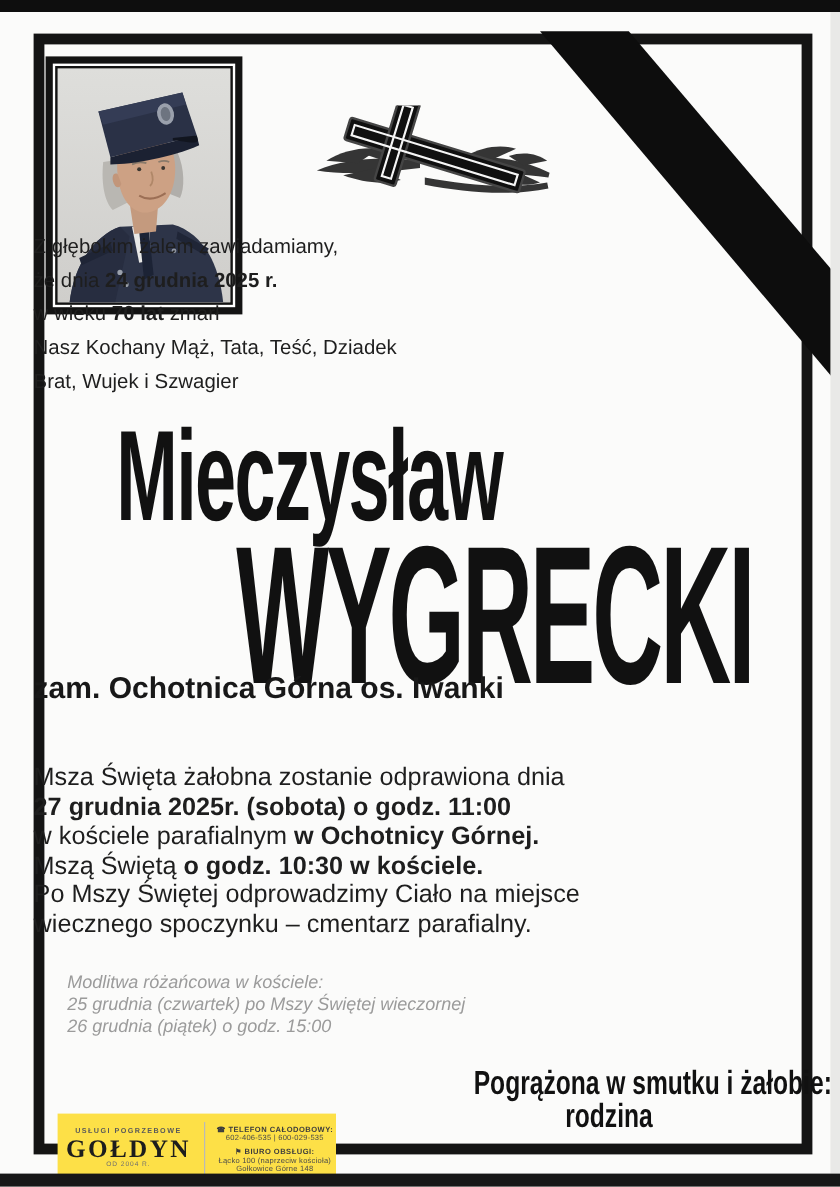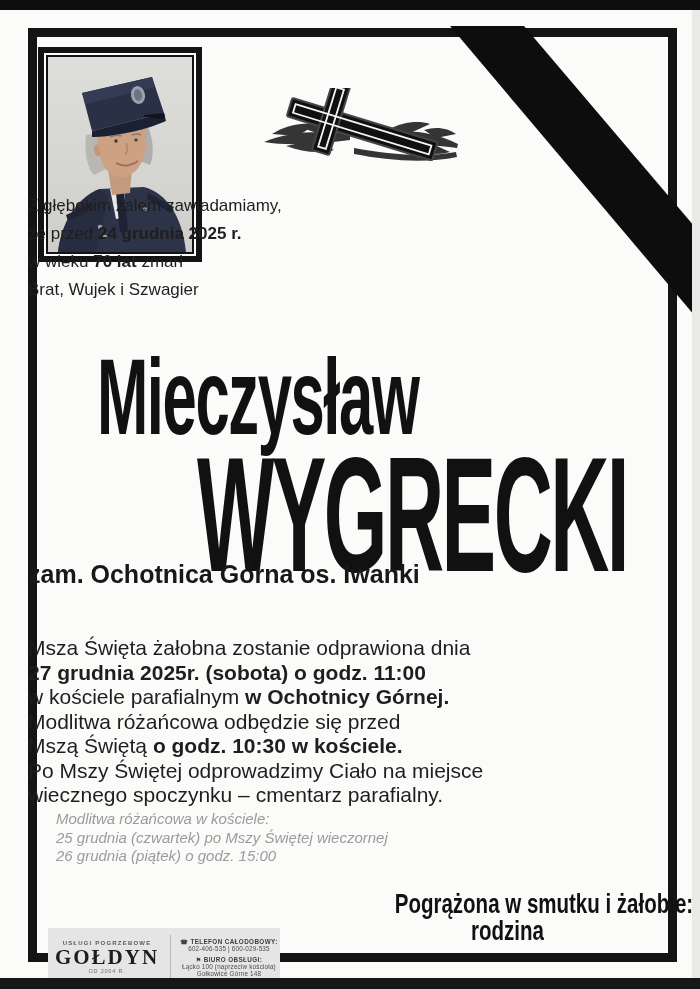--- a/index.html
+++ b/index.html
@@ -59,21 +59,21 @@
   .mourning{
     position:absolute;left:362px;top:890px;width:290px;text-align:center;z-index:10;
   }
   .mourning .stretch{
     display:inline-block;font-weight:bold;font-size:25px;letter-spacing:0px;
     transform:scale(0.82,1.12);transform-origin:50% 50%;color:#111;line-height:27px;white-space:nowrap;
   }
 
   .footer{
     position:absolute;left:48px;top:928px;width:232px;height:58px;
-    background:#e5e5e5;z-index:12;display:flex;align-items:center;
+    background:#fde047;z-index:12;display:flex;align-items:center;
   }
   .logo-block{width:118px;text-align:center;color:#2a2a2a;}
   .logo-top{font-size:6px;letter-spacing:1.2px;color:#5a5a5a;font-weight:bold;}
   .logo-name{font-family:"Liberation Serif", serif;font-weight:bold;font-size:21px;letter-spacing:2px;color:#1d1d1d;line-height:22px;}
   .logo-bottom{font-size:5.5px;letter-spacing:0.8px;color:#6f6f6f;}
   .footer-divider{width:1px;height:44px;background:#b9b9b9;margin:0 7px 0 4px;}
   .contact-block{flex:1;text-align:center;color:#4a4a4a;}
   .contact-label{font-size:6.3px;font-weight:bold;letter-spacing:0.4px;color:#3c3c3c;}
   .contact-line{font-size:6.3px;color:#4a4a4a;letter-spacing:0.2px;}
   .contact-gap{height:4px;}
@@ -163,39 +163,39 @@
       <rect x="28" y="32" width="152" height="19" rx="2" fill="#101010" stroke="#454545" stroke-width="2"></rect>
       <rect x="62" y="4" width="18" height="72" rx="2" fill="#101010" stroke="#454545" stroke-width="2"></rect>
       <rect x="33" y="37" width="142" height="9" fill="none" stroke="#f5f5f5" stroke-width="1.8"></rect>
       <rect x="67" y="9" width="8" height="62" fill="none" stroke="#f5f5f5" stroke-width="1.8"></rect>
     </g>
   </svg>
 </div>
 
 <div class="centerband intro">
     <div><span>Z głębokim żalem zawiadamiamy,</span></div>
-    <div><span>że przed </span><span class="b">24 grudnia 2025 r.</span></div>
+    <div><span>że dnia </span><span class="b">24 grudnia 2025 r.</span></div>
     <div><span>w wieku </span><span class="b">70 lat</span><span> zmarł</span></div>
+    <div><span>Nasz Kochany Mąż, Tata, Teść, Dziadek</span></div>
     <div><span>Brat, Wujek i Szwagier</span></div>
   </div>
 
 <div class="centerband firstname">
   <span class="stretch">Mieczysław</span>
 </div>
 <div class="centerband lastname">
   <span class="stretch">WYGRECKI</span>
 </div>
 
 <div class="centerband residence">zam. Ochotnica Górna os. Iwanki</div>
 
 <div class="centerband mass">
     <div><span>Msza Święta żałobna zostanie odprawiona dnia</span></div>
     <div><span class="b">27 grudnia 2025r. (sobota) o godz. 11:00</span></div>
     <div><span>w kościele parafialnym </span><span class="b">w Ochotnicy Górnej.</span></div>
-    <div><span>Modlitwa różańcowa odbędzie się przed</span></div>
     <div><span>Mszą Świętą </span><span class="b">o godz. 10:30 w kościele.</span></div>
     <div><span>Po Mszy Świętej odprowadzimy Ciało na miejsce</span></div>
     <div><span>wiecznego spoczynku – cmentarz parafialny.</span></div>
   </div>
 
 <div class="centerband rosary">
     <div><span>Modlitwa różańcowa w kościele:</span></div>
     <div><span>25 grudnia (czwartek) po Mszy Świętej wieczornej</span></div>
     <div><span>26 grudnia (piątek) o godz. 15:00</span></div>
   </div>

